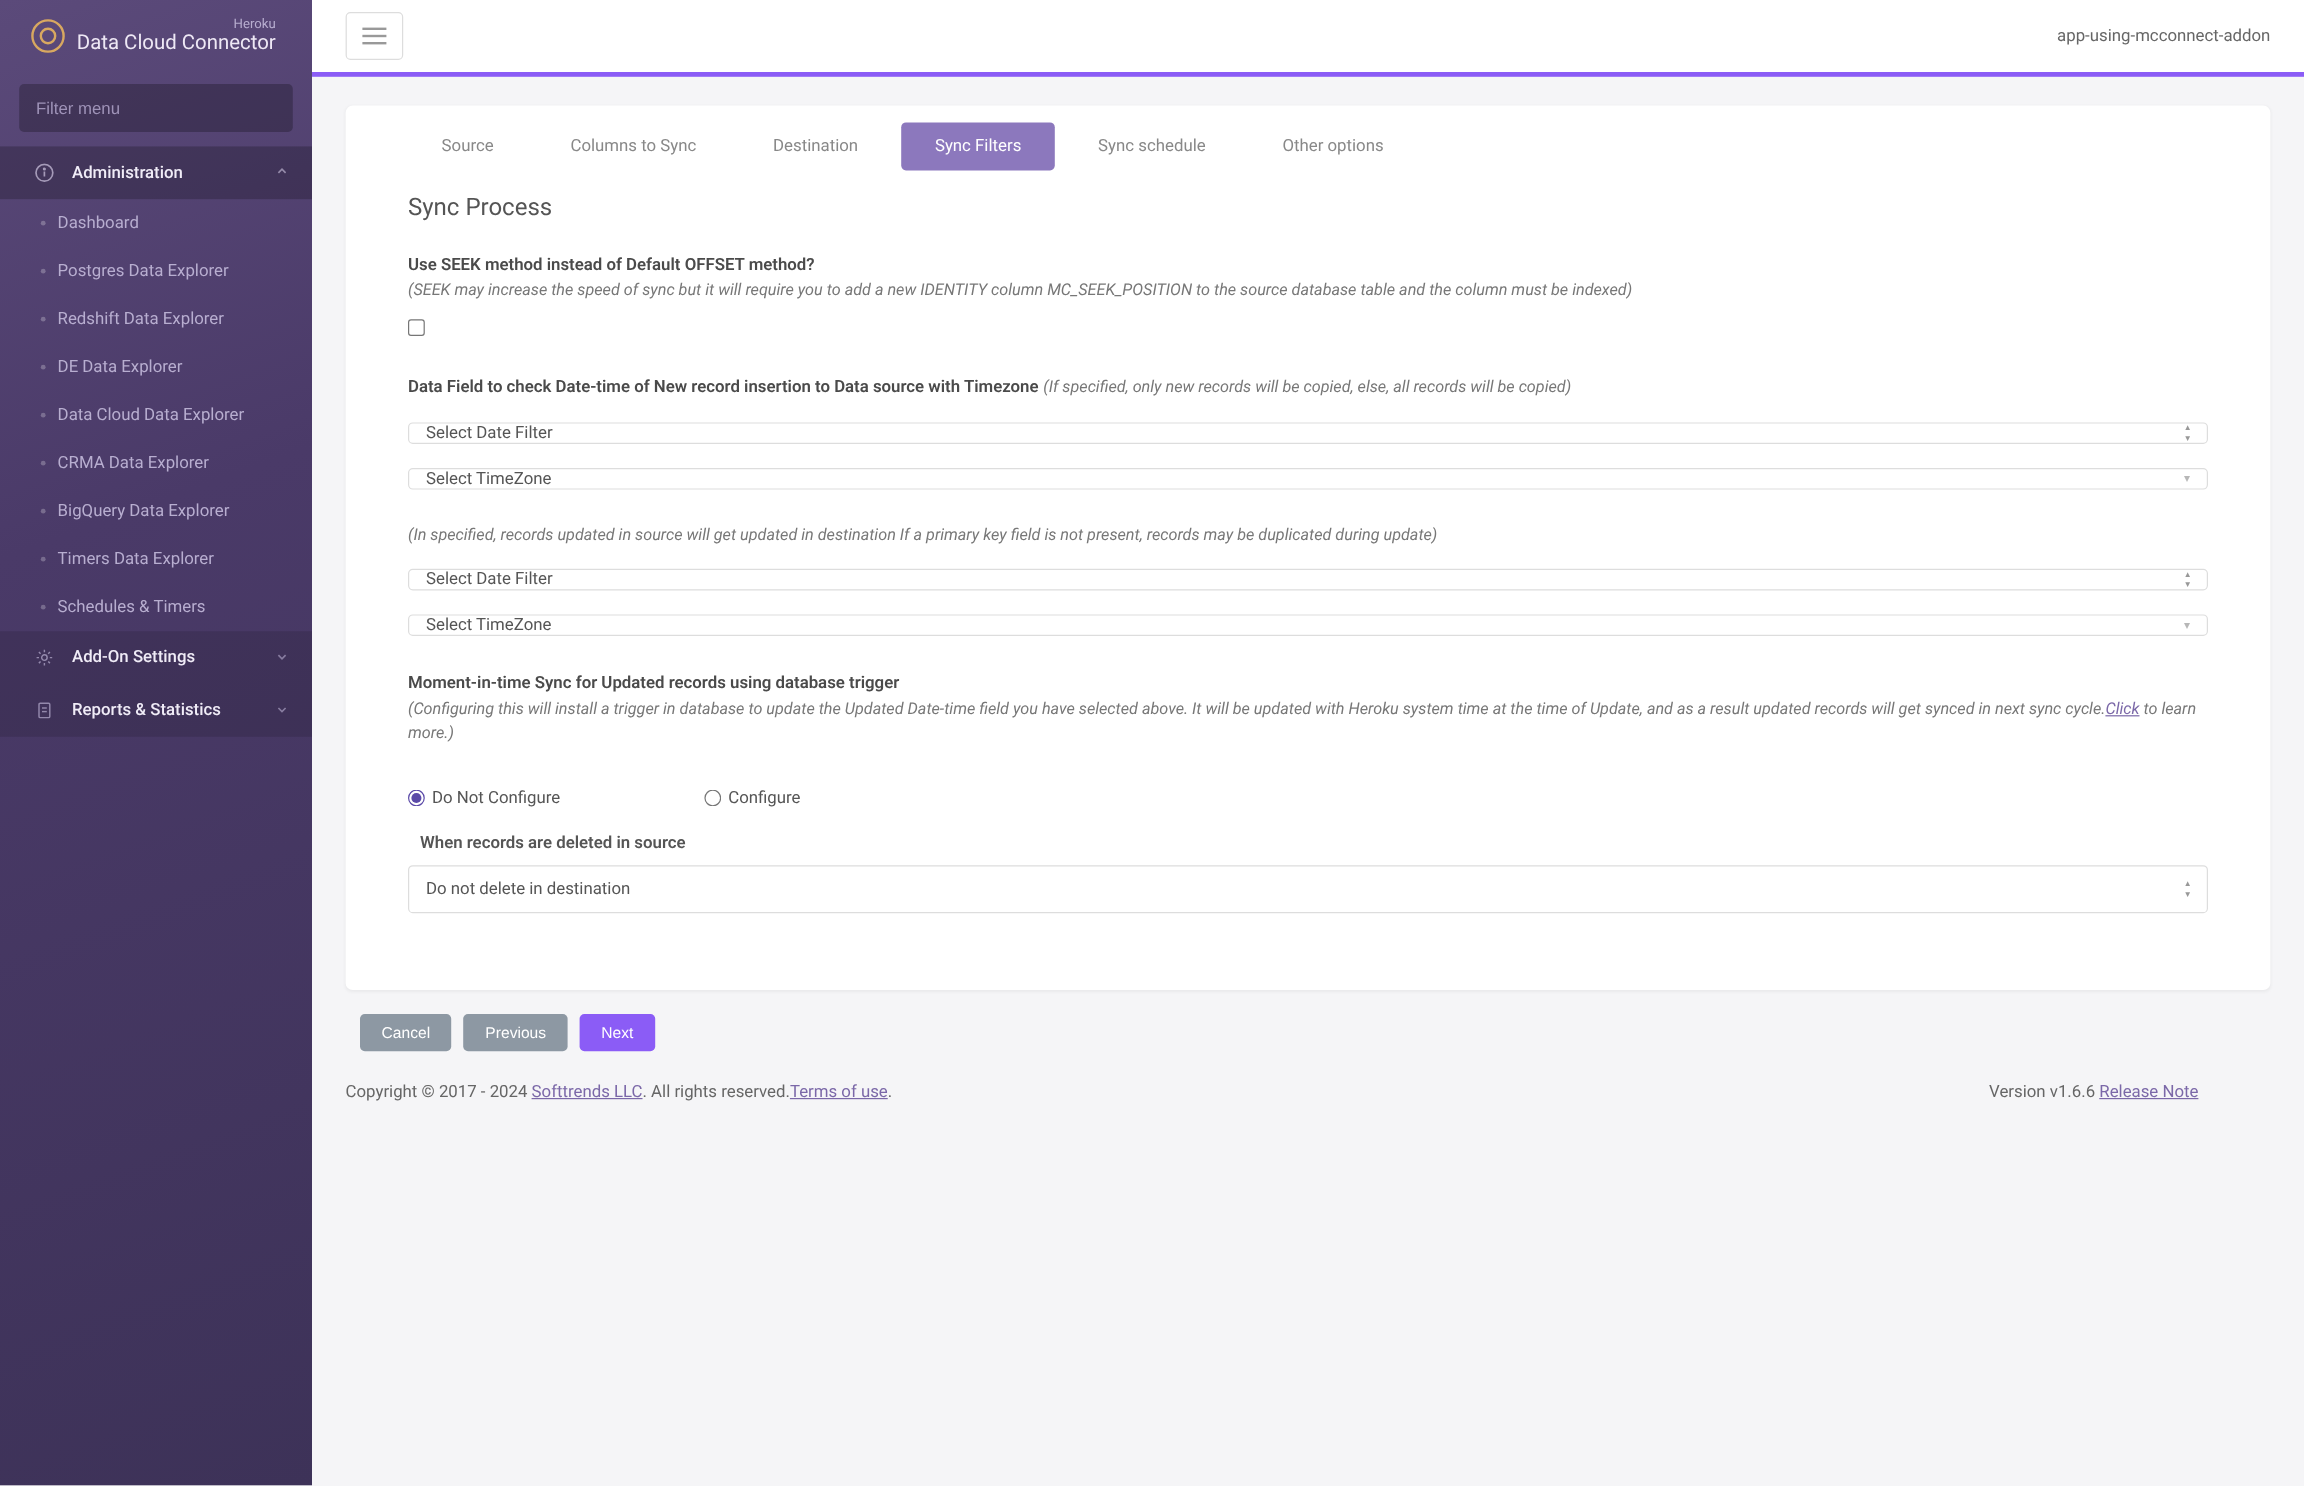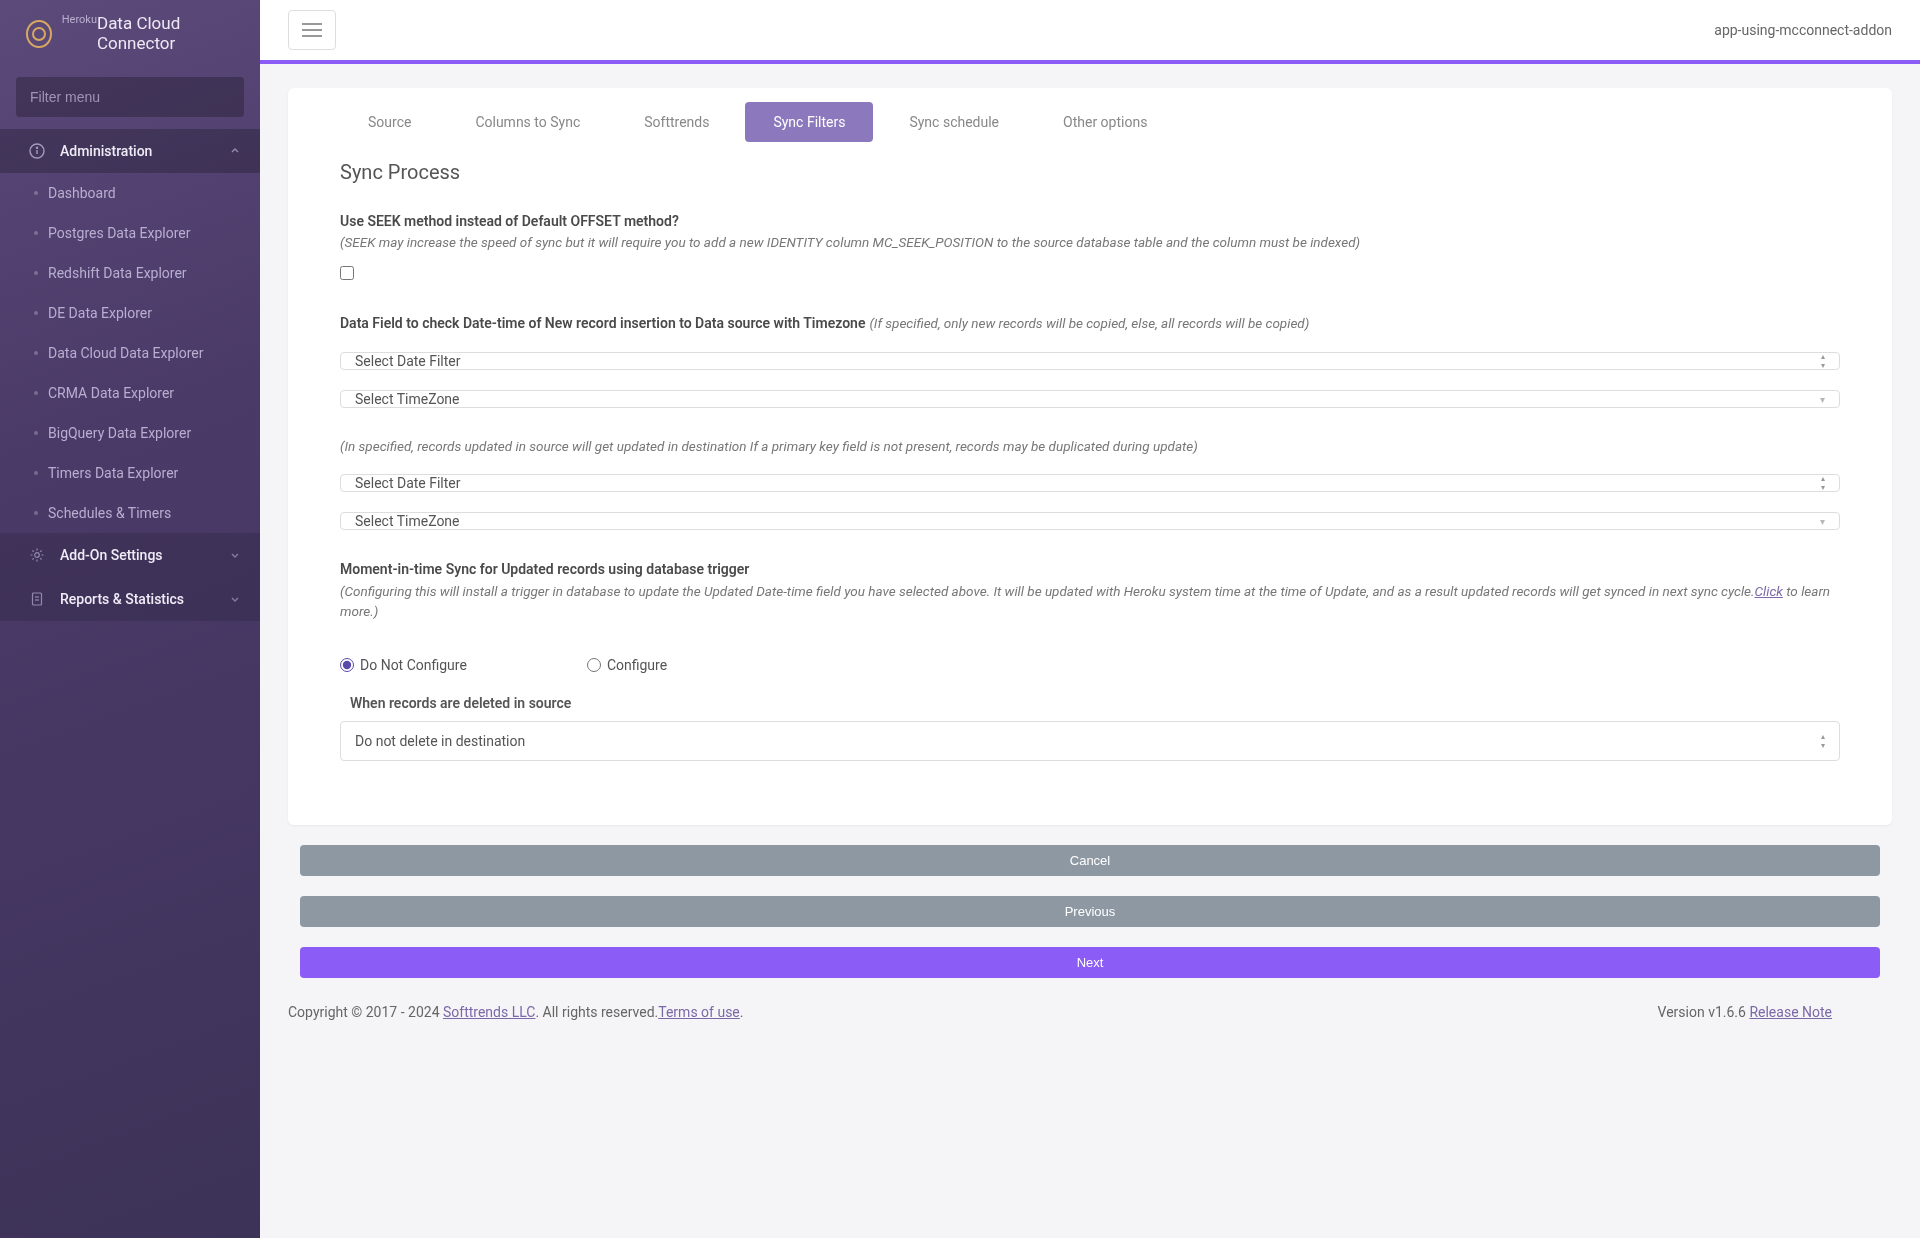--- a/index.html
+++ b/index.html
@@ -35,21 +35,21 @@
   justify-content: center;
   position: relative;
 }
 .brand-logo::after {
   content: '';
   position: absolute;
   width: 10px; height: 10px;
   border: 2px solid #d8a860;
   border-radius: 50%;
 }
-.brand-text { display: flex; line-height: 1.15; }
+.brand-text { display: flex; flex-direction: column; line-height: 1.15; }
 .brand-sub { font-size: 11px; color: #b8aed0; text-align: right; }
 .brand-title { font-size: 17px; font-weight: 400; color: #eee8f5; }
 
 .filter-wrap { padding: 8px 16px 12px; }
 .filter-input {
   width: 100%;
   background: rgba(0,0,0,0.25);
   border: none;
   color: #c8bedd;
   padding: 12px 14px;
@@ -227,23 +227,22 @@
 
 .sub-label {
   font-size: 14px;
   font-weight: 600;
   color: #555;
   margin: 22px 0 10px 10px;
 }
 
 .actions {
   display: flex;
-  gap: 20px;
+  gap: 10px;
   padding: 20px 12px 10px;
-  flex-direction: column;
 }
 .btn {
   padding: 8px 18px;
   border: none;
   border-radius: 4px;
   font-size: 13px;
   cursor: pointer;
   color: #fff;
 }
 .btn-secondary { background: #8d98a3; }
@@ -358,21 +357,21 @@
           <span></span>
       </button>
       <div class="app-label">app-using-mcconnect-addon</div>
     </div>
 
     <div class="content-wrap">
       <div class="card">
         <div class="tabbar">
           <div class="tab">Source</div>
           <div class="tab">Columns to Sync</div>
-          <div class="tab">Softtrends</div>
+          <div class="tab">Destination</div>
           <div class="tab active">Sync Filters</div>
           <div class="tab">Sync schedule</div>
           <div class="tab">Other options</div>
         </div>
 
         <div class="card-body">
           <h2 class="section-title">Sync Process</h2>
 
           <div class="field-block">
             <div class="field-label">Use SEEK method instead of Default OFFSET method?</div>

